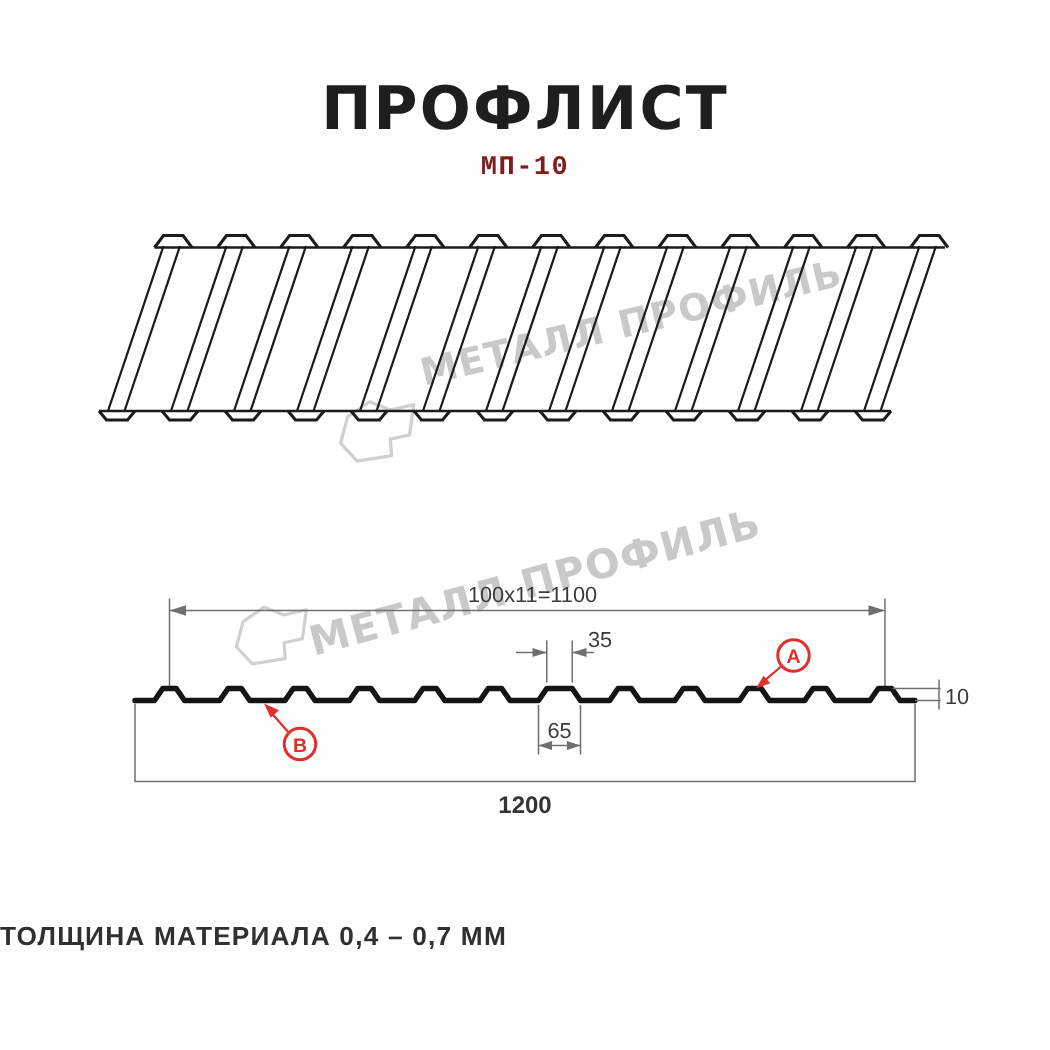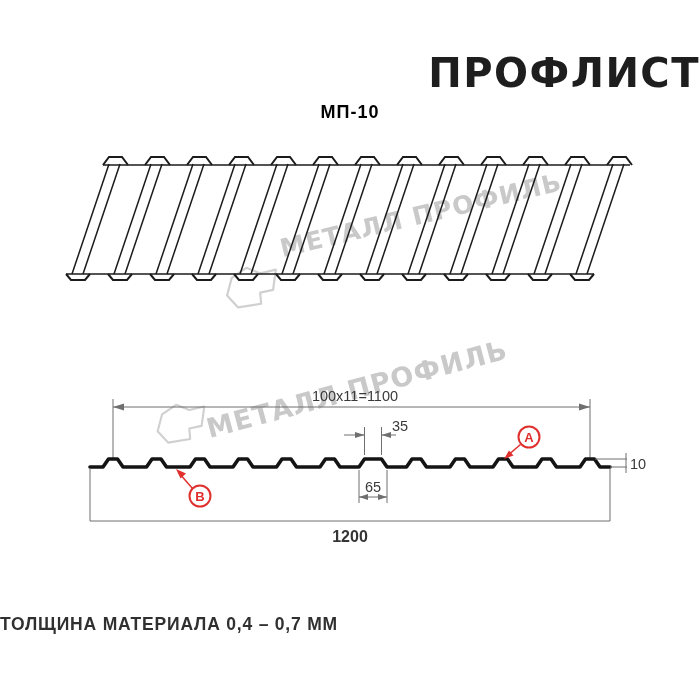--- a/index.html
+++ b/index.html
@@ -7,24 +7,24 @@
     width:700px;height:700px;background:#ffffff;
     font-family:"Liberation Sans","DejaVu Sans",sans-serif;
     position:relative;overflow:hidden;
   }
   .stage{position:absolute;inset:0;width:700px;height:700px;}
 
   
   .hdr{position:absolute;top:50px;left:0;width:700px;text-align:center;z-index:5;}
   .hdr h1{
     margin:0;font-size:40px;font-weight:800;letter-spacing:1.5px;
-    color:#1e1e1e;font-family:"DejaVu Sans","Liberation Sans",sans-serif;text-align:right;
+    color:#1e1e1e;font-family:"DejaVu Sans","Liberation Sans",sans-serif;
   }
   .hdr .sub{
-    margin-top:6px;font-size:18px;font-weight:600;letter-spacing:1px;color:#000000;
+    margin-top:6px;font-size:18px;font-weight:600;letter-spacing:1px;color:#7f1d1d;font-family:Liberation Mono, monospace;
   }
 
   
   .wm{position:absolute;z-index:1;pointer-events:none;}
   .wm .wm-text{
     position:absolute;display:inline-block;white-space:nowrap;
     font-weight:700;color:#c9c9c9;letter-spacing:1px;
     font-family:"DejaVu Sans","Liberation Sans",sans-serif;
   }
   .wm1{left:222px;top:200px;width:330px;height:120px;}

